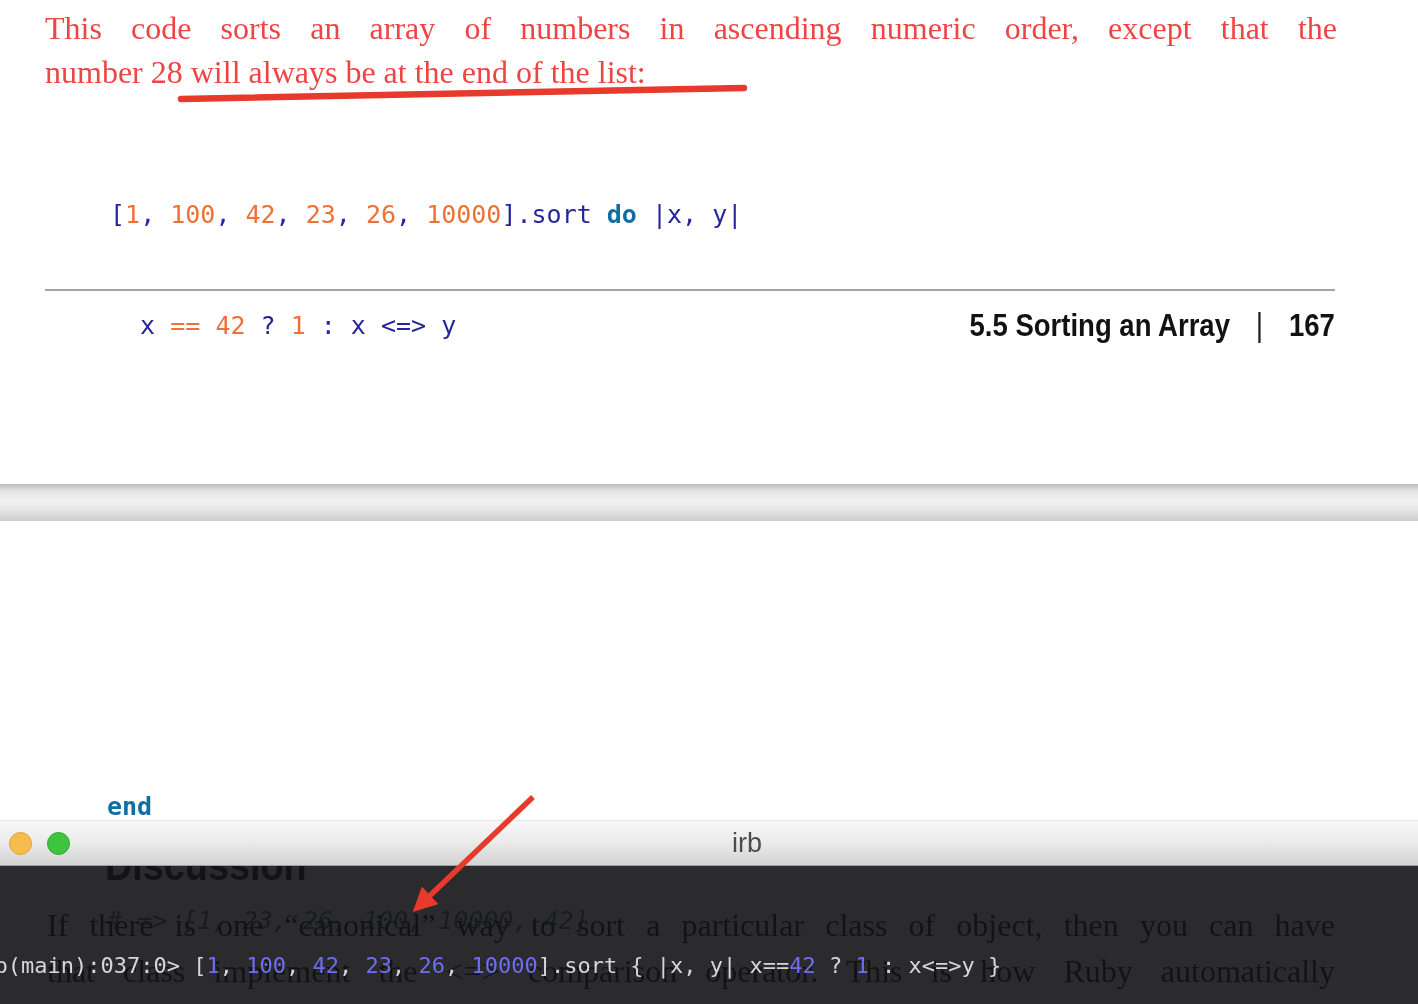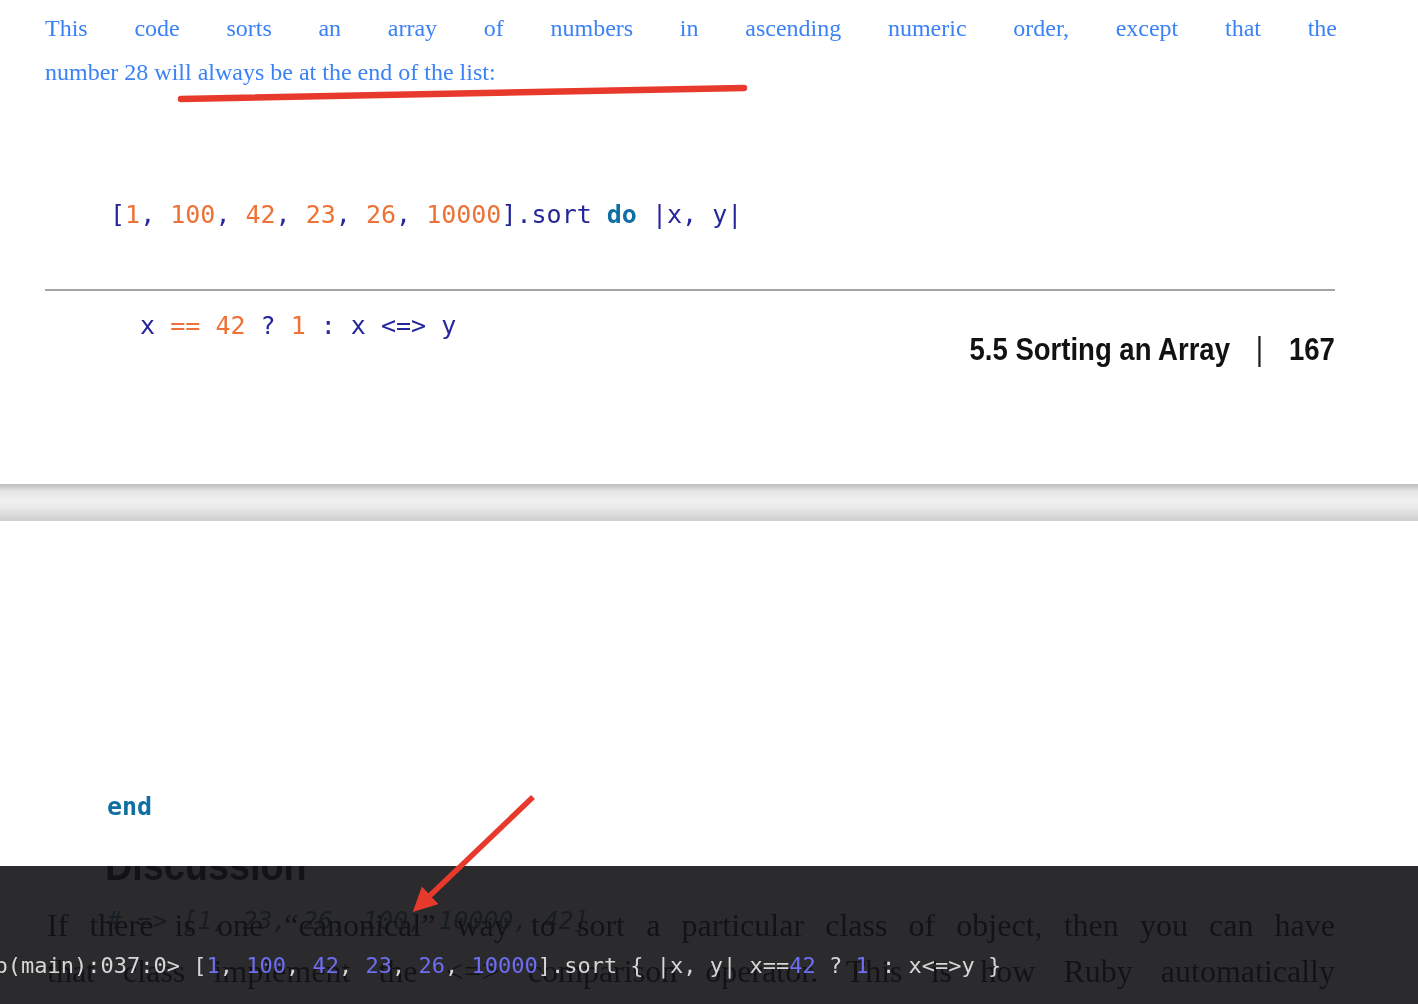--- a/index.html
+++ b/index.html
@@ -2,39 +2,39 @@
 <html><head>
 <meta charset="utf-8">
 <style>
   * { margin:0; padding:0; box-sizing:border-box; }
   html,body { width:1418px; height:1004px; overflow:hidden; background:#ffffff;
               font-family:"Liberation Serif", serif; }
   .screen { position:relative; width:1418px; height:1004px; background:#fff; }
 
   
   .paragraph { position:absolute; left:45px; top:6px; width:1292px;
-               font-size:24px; line-height:44px; color:#3b82f6; }
+               font-size:32px; line-height:44px; color:#ef4444; }
   .par-line-just { text-align:justify; text-align-last:justify; }
 
   .code-top { position:absolute; left:110px; top:122px;
               font-family:"DejaVu Sans Mono", monospace; font-size:25px; line-height:37px;
               white-space:pre; }
   .code-bottom { position:absolute; left:107px; top:712px;
               font-family:"DejaVu Sans Mono", monospace; font-size:25px; line-height:38px;
               white-space:pre; }
   .navy   { color:#26269b; }
   .orange { color:#ee7136; }
   .teal-b { color:#0f6fa2; font-weight:bold;margin-top:28px; }
   .kw-end { color:#0f6fa2; font-weight:bold; }
   .comment{ color:#35688c; font-style:italic; }
 
   .footer-rule { position:absolute; left:45px; top:289px; width:1290px; height:2px;
                  background:#a3a3a3; }
   .footer { position:absolute; left:45px; top:306px; width:1290px; text-align:right;
-            font-family:"Liberation Sans", sans-serif; color:#121212; font-size:32px;margin-top:24px; }
+            font-family:"Liberation Sans", sans-serif; color:#121212; font-size:32px; }
   .footer-inner { display:inline-block; transform:scaleX(0.86); transform-origin:100% 50%;
                   font-weight:bold; }
   .footer-sep { font-weight:400; font-size:33px; margin:0 30px; color:#222; }
 
   
   .page-gap { position:absolute; left:0; top:484px; width:1418px; height:37px;
               background:linear-gradient(180deg,#bdbdbd 0px,#e3e3e3 7px,#f1f1f1 16px,
                                          #e9e9e9 24px,#cfcfcf 36px); }
 
   
@@ -94,20 +94,25 @@
   </div>
 
   <div class="page-gap"></div>
 
   <div class="code-bottom">
     <div class="kw-end">end</div>
     <div class="comment"># =&gt; [1, 23, 26, 100, 10000, 42]</div>
   </div>
 
   <div class="terminal">
+    <div class="titlebar">
+      <span class="tl-btn tl-yellow"></span>
+      <span class="tl-btn tl-green"></span>
+      <div class="win-title">irb</div>
+    </div>
 
     <div class="term-content">
 
       <div class="book-behind">
         <div class="behind-heading">Discussion</div>
         <div class="behind-lines">
           <div class="behind-just">If there is one “canonical” way to sort a particular class of object, then you can have</div>
           <div class="behind-just">that class implement the &lt;=&gt; comparison operator. This is how Ruby automatically</div>
           <div>knows how to sort numbers and strings.</div>
         </div>

